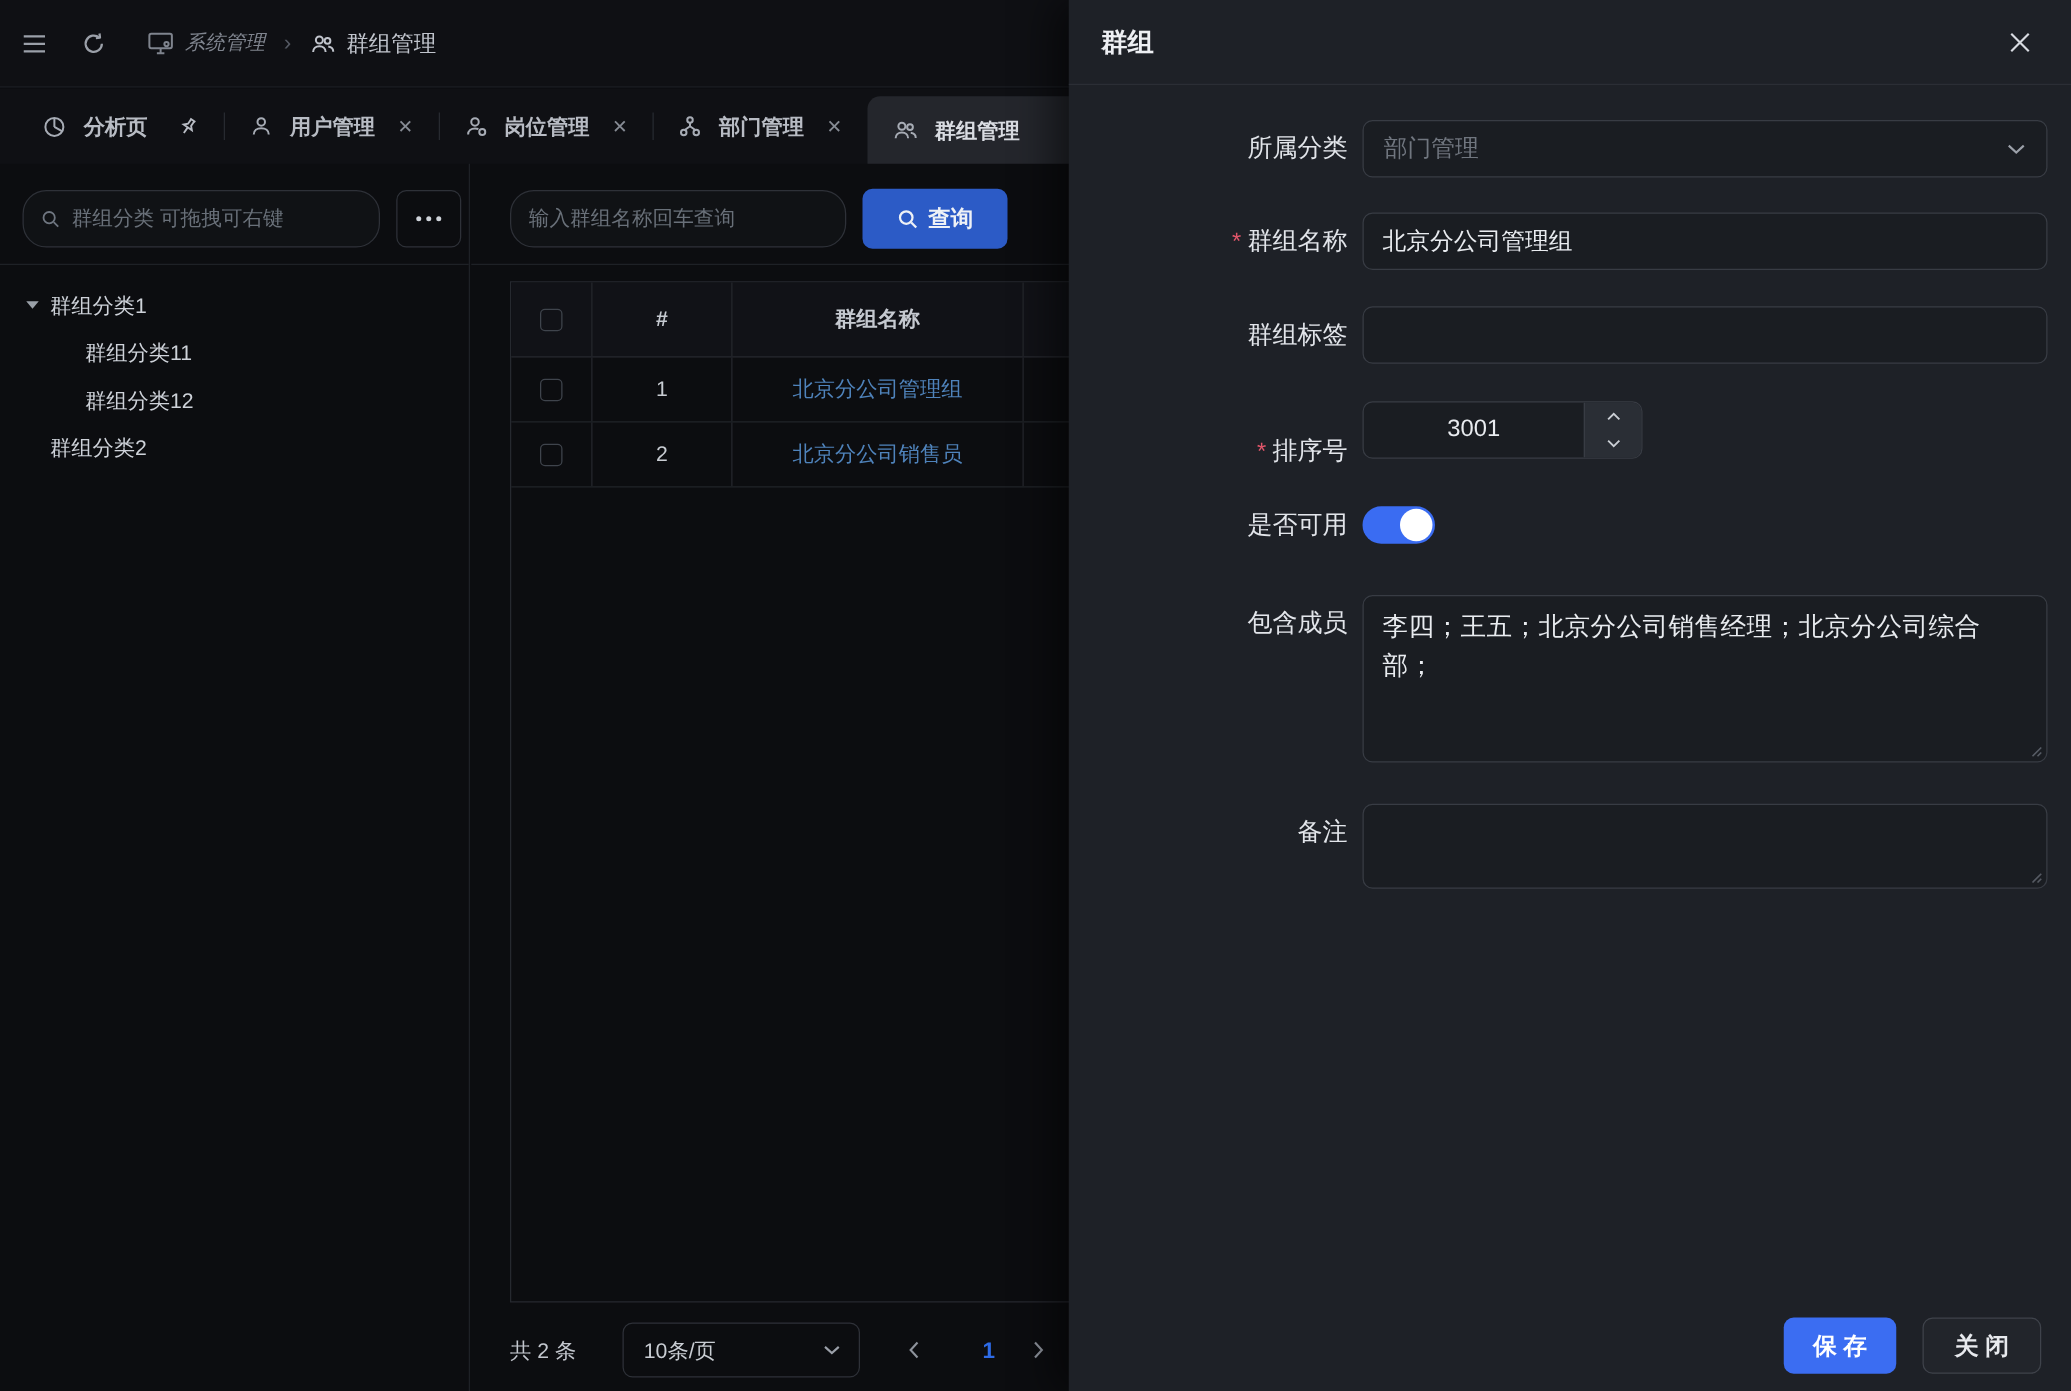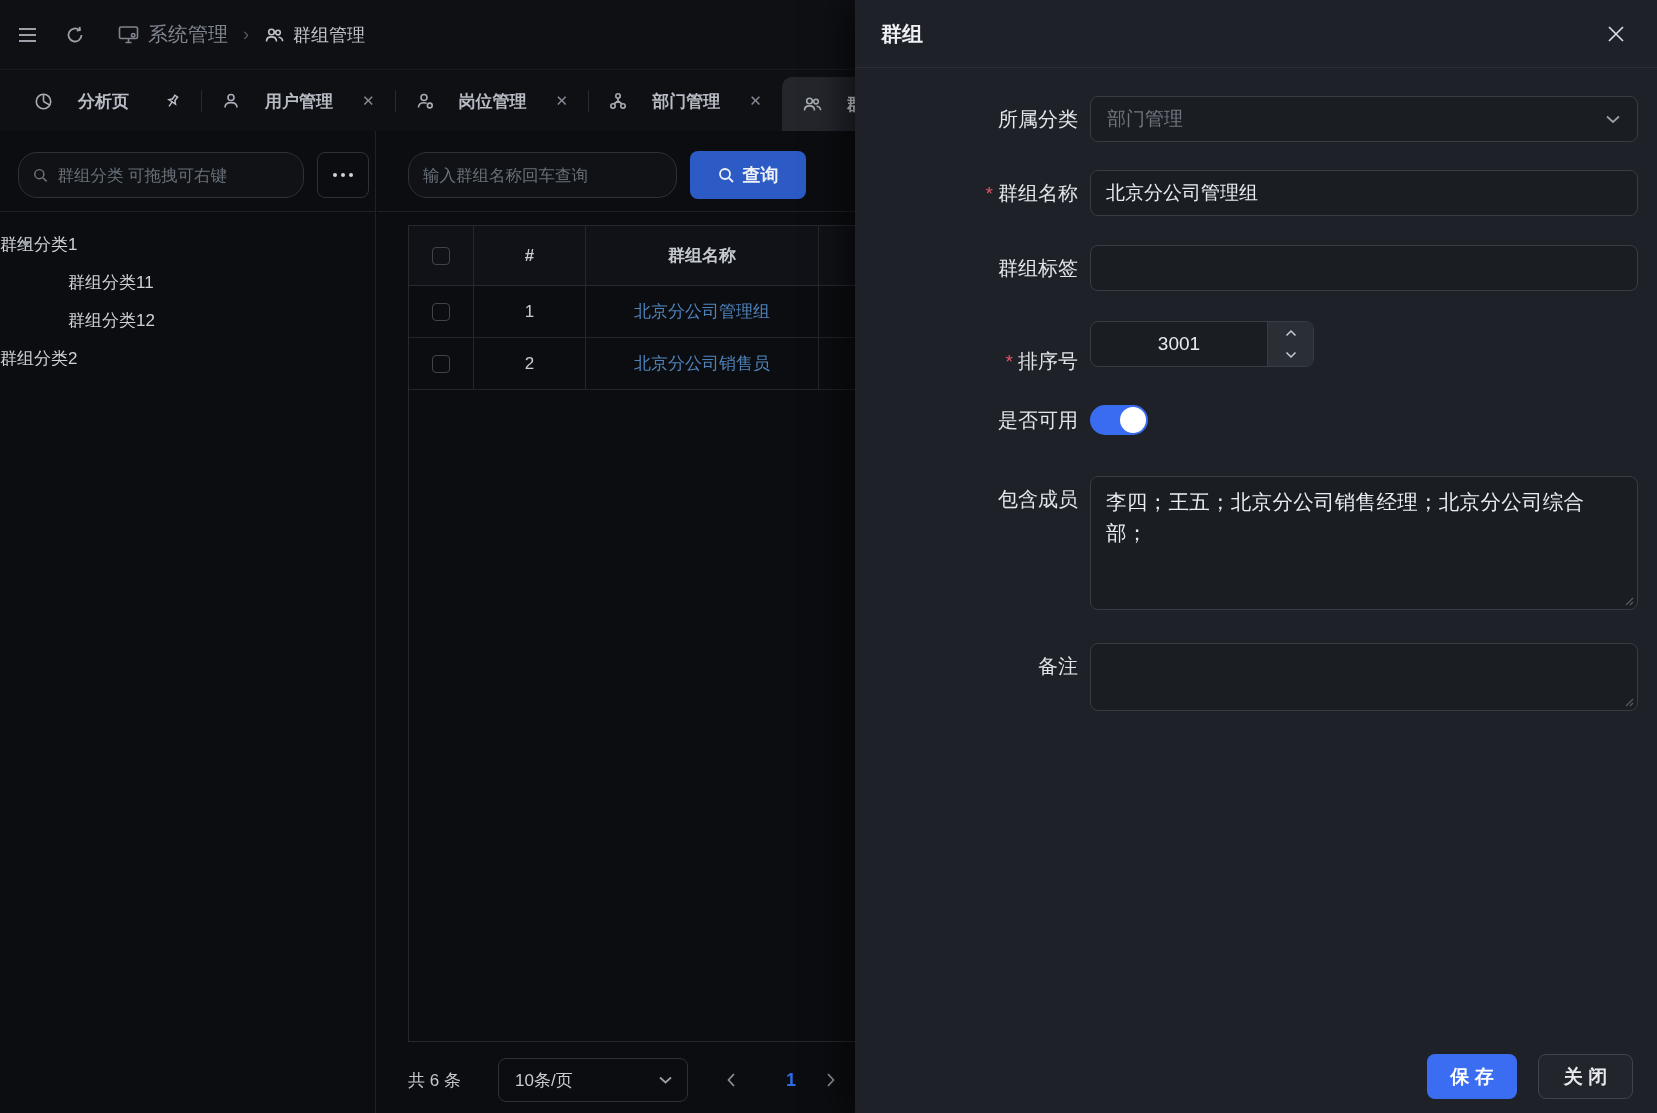--- a/index.html
+++ b/index.html
@@ -11,28 +11,28 @@
   }
   svg { display:block; }
 
   
   .topbar { position:absolute; left:0; top:0; width:1657px; height:70px;
     background:#0f1014; border-bottom:1px solid #1b1d22; display:flex; align-items:center; }
   .tb-icon { color:#9ba0a9; display:flex; align-items:center; justify-content:center; }
   .hamburger { margin-left:12px; width:30px; height:30px; cursor:pointer; }
   .refresh { margin-left:18px; width:30px; height:30px; cursor:pointer; }
   .crumb { display:flex; align-items:center; margin-left:28px; gap:9px; }
-  .crumb-section { color:#7f848e; font-size:20px; }
+  .crumb-section { color:#7f848e; font-size:16px;font-style:italic; }
   .crumb-sep { color:#545963; font-size:18px; padding:0 6px; }
   .crumb-page { color:#c0c4cc; font-size:18px; }
 
   
   .tabstrip { position:absolute; left:0; top:71px; width:1657px; height:60px;
     background:#0f1014; display:flex; align-items:center; padding-left:14px; }
-  .tab { display:flex; align-items:center; gap:25px; padding:0 20px; height:60px;
+  .tab { display:flex; align-items:center; gap:14px; padding:0 20px; height:60px;
     color:#b8bcc4; font-size:17px; font-weight:700; cursor:pointer; white-space:nowrap; }
   .tab .t-icon { color:#a7acb5; }
   .tab-close { color:#868b94; font-size:15px; font-weight:400; margin-left:4px; cursor:pointer; }
   .tab-sep { width:1px; height:22px; background:#272a30; }
   .tab.active { background:#24262c; border-radius:10px 10px 0 0; height:54px; margin-top:6px;
     color:#d9dce2; padding-right:60px; }
   .pin { color:#b8bcc4; margin-left:10px; cursor:pointer; }
 
   
   .content { position:absolute; left:0; top:131px; width:1657px; height:982px; }
@@ -48,21 +48,21 @@
   .input-box input::placeholder { color:#697079; }
   .lp-search { position:absolute; left:18px; top:21px; width:286px; height:46px; }
   .more-btn { position:absolute; left:317px; top:21px; width:52px; height:46px;
     border:1px solid #2e3138; border-radius:8px; display:flex; align-items:center;
     justify-content:center; gap:4px; cursor:pointer; }
   .more-btn i { width:4px; height:4px; border-radius:50%; background:#cfd3da; }
 
   .tree { position:absolute; left:0; top:94px; width:100%; }
   .tree-item { height:38px; display:flex; align-items:center; font-size:17px;
     color:#ced2d9; cursor:pointer; }
-  .tree-item.lvl0 { }
+  .tree-item.lvl0 { padding-left:40px; }
   .tree-item.lvl1 { padding-left:68px; }
   .caret { position:absolute; left:21px; width:0; height:0;
     border-left:5.5px solid transparent; border-right:5.5px solid transparent;
     border-top:6.5px solid #9aa0a8; }
 
   .mainpanel { position:absolute; left:377px; top:0; width:1280px; height:982px; }
   .mp-searchrow { position:absolute; left:0; top:0; width:100%; height:81px;
     border-bottom:1px solid #1e2126; }
   .mp-search { position:absolute; left:31px; top:21px; width:269px; height:46px; }
   .query-btn { position:absolute; left:313px; top:20px; width:116px; height:48px;
@@ -314,21 +314,21 @@
           </div>
         <div class="t-cell c-idx idx-val">2</div>
         <div class="t-cell c-name">
             <span class="link">北京分公司销售员</span>
           </div>
         <div class="t-cell c-rest"></div>
       </div>
     </div>
 
     <div class="pagination">
-      <div class="pg-total">共 6 条</div>
+      <div class="pg-total">共 2 条</div>
       <div class="pg-size">
         <span>10条/页</span>
         <svg width="15" height="10" viewBox="0 0 15 10" stroke="#9ba0a9" stroke-width="1.7" fill="none">
           <path d="M2 2.5l5.5 5L13 2.5"></path>
           </svg>
       </div>
       <div class="pg-arrow pg-prev">
         <svg width="10" height="16" viewBox="0 0 10 16" stroke="currentColor" stroke-width="1.7" fill="none">
           <path d="M8 2L2.5 8 8 14"></path>
           </svg>

